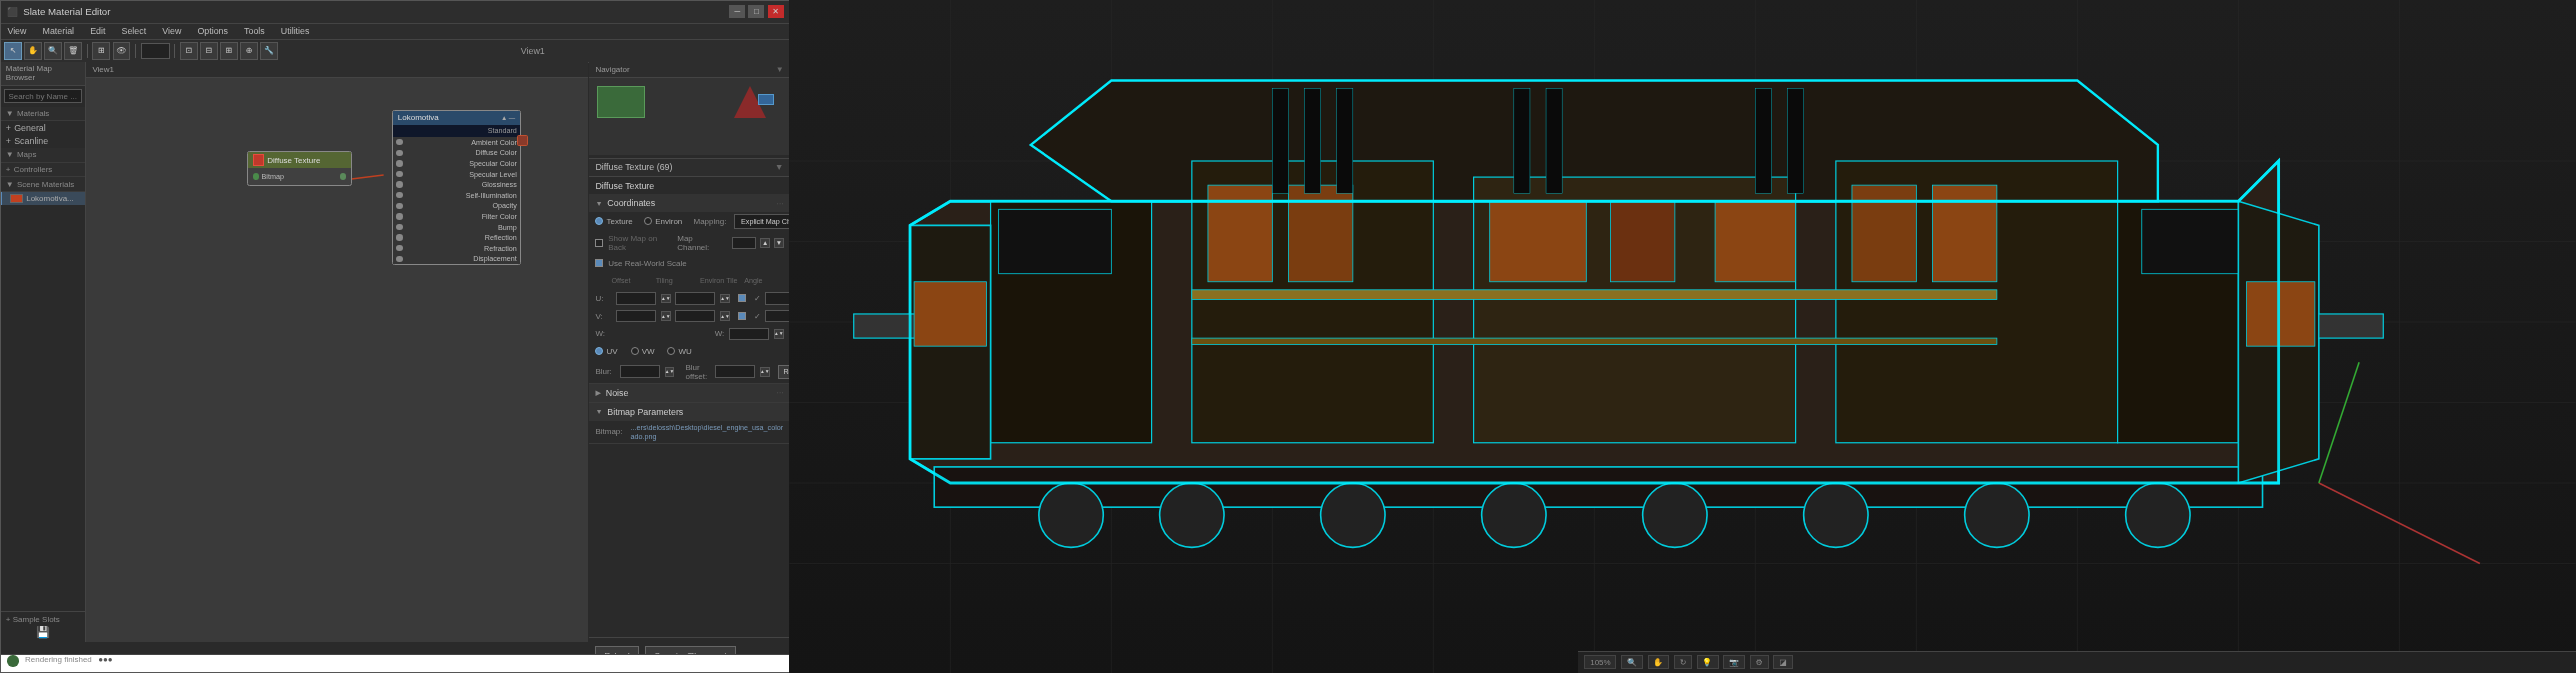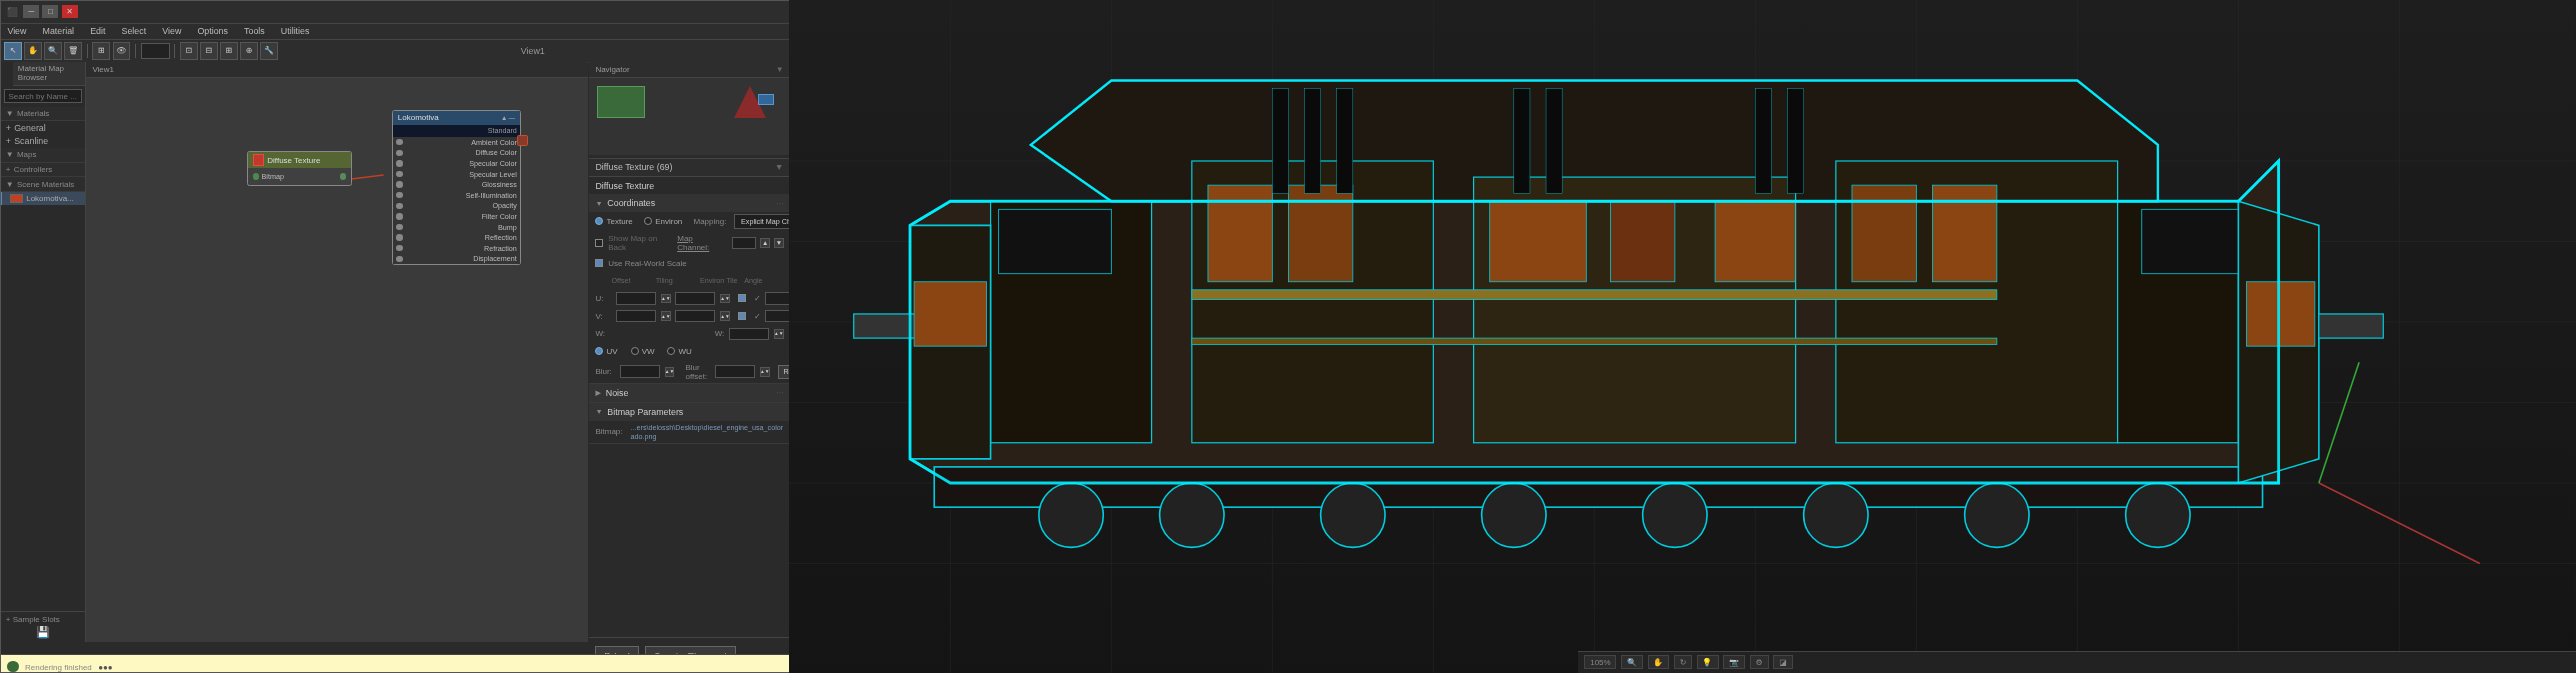--- a/index.html
+++ b/index.html
@@ -122,21 +122,20 @@
       height: 580px;
       background: #2a2a2a;
       border-right: 0.8px solid #444;
     }
     .panel-header {
       background: #333;
       padding: 2.4px 4.8px;
       font-size: 8px;
       color: #999;
       border-bottom: 0.8px solid #444;
-      margin-left: 12px;
     }
     .search-box {
       margin: 3.2px 3.2px;
       display: flex;
       align-items: center;
       background: #1e1e1e;
       border: 0.8px solid #555;
       height: 14.5px;
     }
     .search-box input {
@@ -482,24 +481,24 @@
       background: #1a1a1a;
       overflow: hidden;
     }
 
     
     #status-bar {
       position: absolute;
       bottom: 0; left: 0;
       width: 789px;
       height: 17.7px;
-      background: #fef9c3;
+      background: #ffffff;
       border-top: 0.8px solid #444;
       display: flex;
-      align-items: flex-end;
+      align-items: flex-start;
       padding: 0 6.4px;
       gap: 6.4px;
       font-size: 8px;
       color: #888;
     }
     .status-icon {
       width: 11.3px; height: 11.3px;
       border-radius: 50%;
       background: #3a6a3a;
       flex-shrink: 0;
@@ -527,20 +526,21 @@
       border: 0.8px solid #444;
     }
   </style>
 </head>
 <body>
 
 <div id="slate-editor">
 
   <div id="title-bar">
     <span style="font-size:8.9px;margin-right:4.8px;">⬛</span>
+    <span class="app-title">Slate Material Editor</span>
     <div class="win-controls">
       <button class="win-btn">─</button>
       <button class="win-btn">□</button>
       <button class="win-btn close">✕</button>
     </div>
   </div>
 
   <div id="menu-bar">
     <span>View</span>
     <span>Material</span>
@@ -745,21 +745,21 @@
         </div>
         <span style="margin-left:6.4px;color:#888;font-size:8px;">Mapping:</span>
         <select class="props-dropdown" style="margin-left:3.2px;font-size:7.2px;">
           <option>Explicit Map Channel</option>
         </select>
       </div>
 
       <div class="props-row">
         <div class="props-checkbox"></div>
         <span style="color:#666;font-size:8px;">Show Map on Back</span>
-        <span style="margin-left:auto;color:#888;font-size:8px;text-decoration:underline;">Map Channel:</span>
+        <span style="margin-left:auto;color:#888;font-size:8px;">Map Channel:</span>
         <input class="props-input" type="text" style="width: 24px; margin-left: 3.2px;">
         <button class="spinner-btn">▲</button>
         <button class="spinner-btn">▼</button>
       </div>
 
       <div class="props-row">
         <div class="props-checkbox checked"></div>
         <span style="color:#888;font-size:8px;">Use Real-World Scale</span>
       </div>
 

